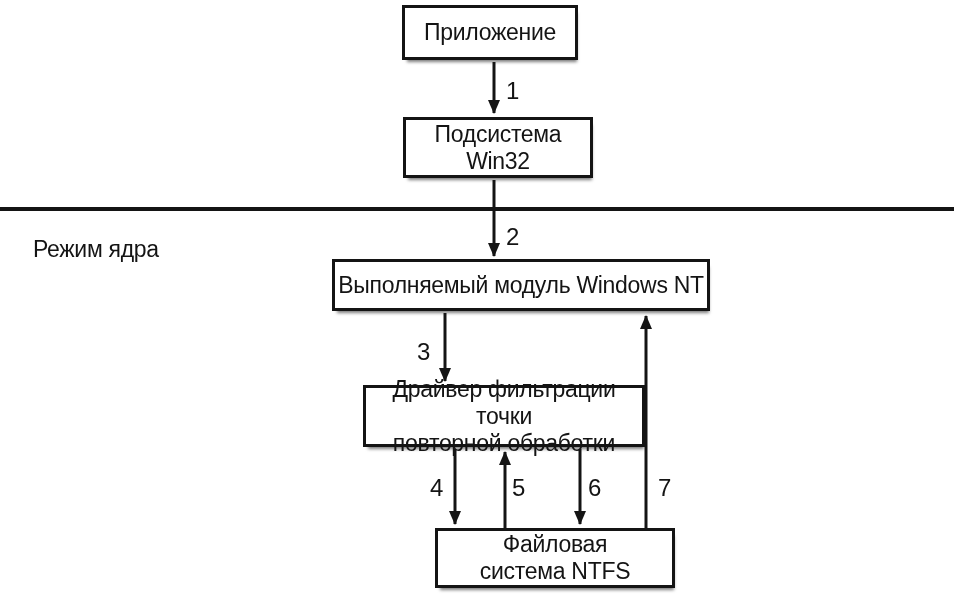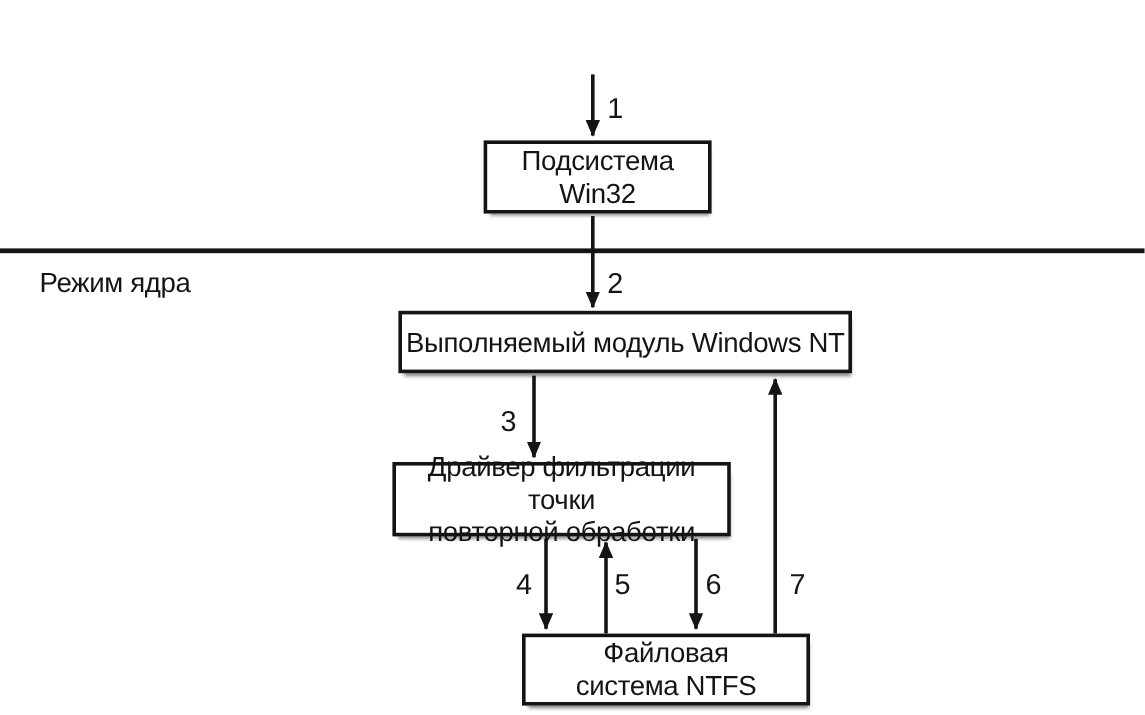--- a/index.html
+++ b/index.html
@@ -28,34 +28,34 @@
     font-size: 23px;
     line-height: 27px;
     letter-spacing: -0.3px;
     white-space: pre-line;
     box-shadow: 2px 5px 3px -3px rgba(20,20,20,0.55);
     z-index: 2;
   }
   .node-application   { left: 402px; top: 5px;   width: 176px; height: 55px; }
   .node-win32         { left: 403px; top: 117px; width: 190px; height: 61px; }
   .node-executive     { left: 332px; top: 259px; width: 378px; height: 52px; }
-  .node-driver        { left: 327px; top: 385px; width: 282px; height: 62px; }
+  .node-driver        { left: 363px; top: 385px; width: 282px; height: 62px; }
   .node-ntfs          { left: 435px; top: 528px; width: 240px; height: 60px; }
 
   .mode-label {
     position: absolute;
     left: 33px;
     font-size: 23px;
     line-height: 26px;
     letter-spacing: -0.3px;
     white-space: nowrap;
     z-index: 2;
   }
   .mode-label-user   { top: 168px; }
-  .mode-label-kernel { top: 222px; }
+  .mode-label-kernel { top: 236px; }
 
   .mode-divider {
     position: absolute;
     left: 0;
     top: 207px;
     width: 954px;
     height: 4px;
     background: #141414;
     z-index: 1;
   }
@@ -91,20 +91,21 @@
 </style>
 </head>
 <body>
 
 <div class="canvas">
 
   <div class="mode-label mode-label-kernel">Режим ядра</div>
 
   <div class="mode-divider"></div>
 
+  <div class="node node-application">Приложение</div>
 
   <div class="node node-win32">Подсистема Win32</div>
 
   <div class="node node-executive">Выполняемый модуль Windows NT</div>
 
   <div class="node node-driver">Драйвер фильтрации точки
 повторной обработки</div>
 
   <div class="node node-ntfs">Файловая
 система NTFS</div>

